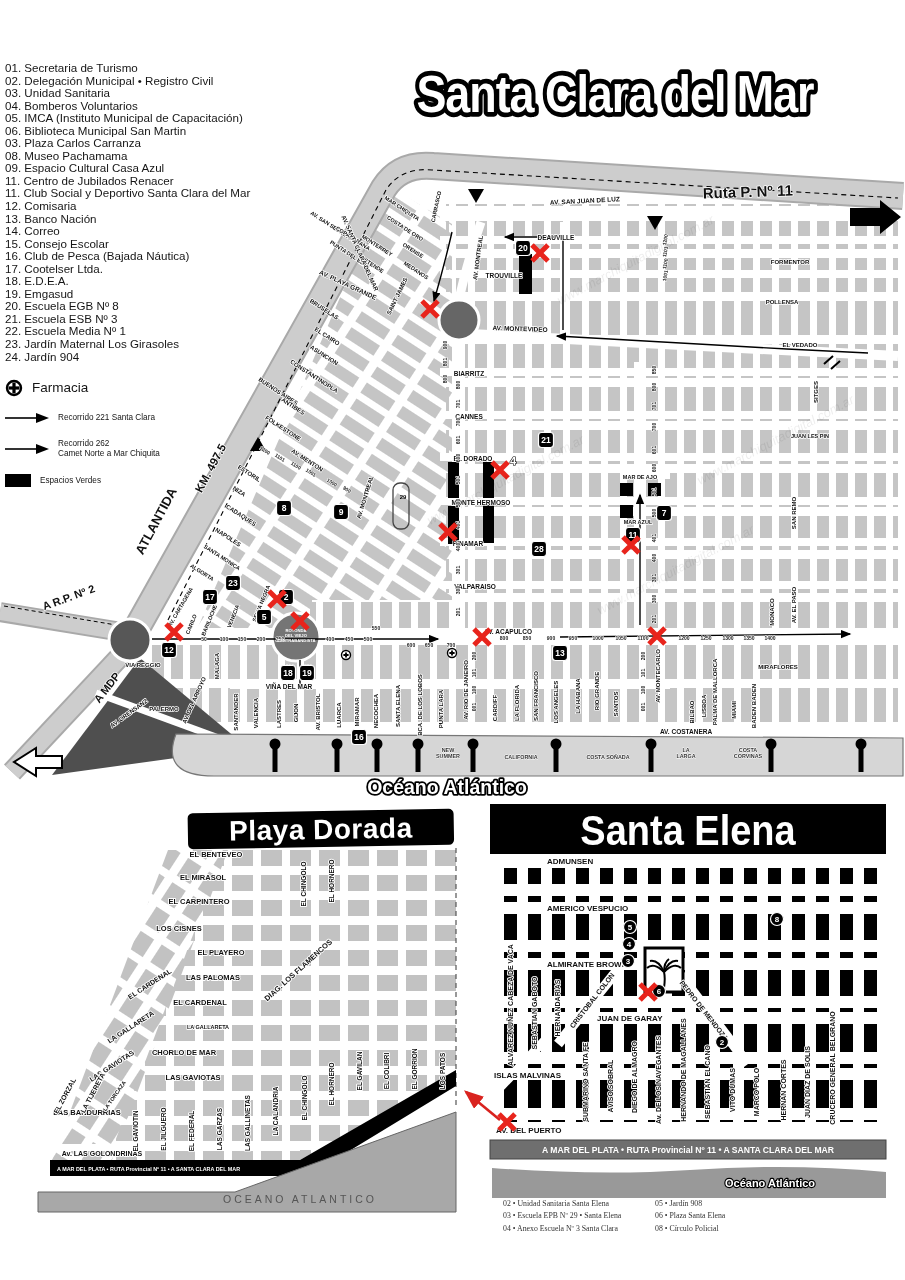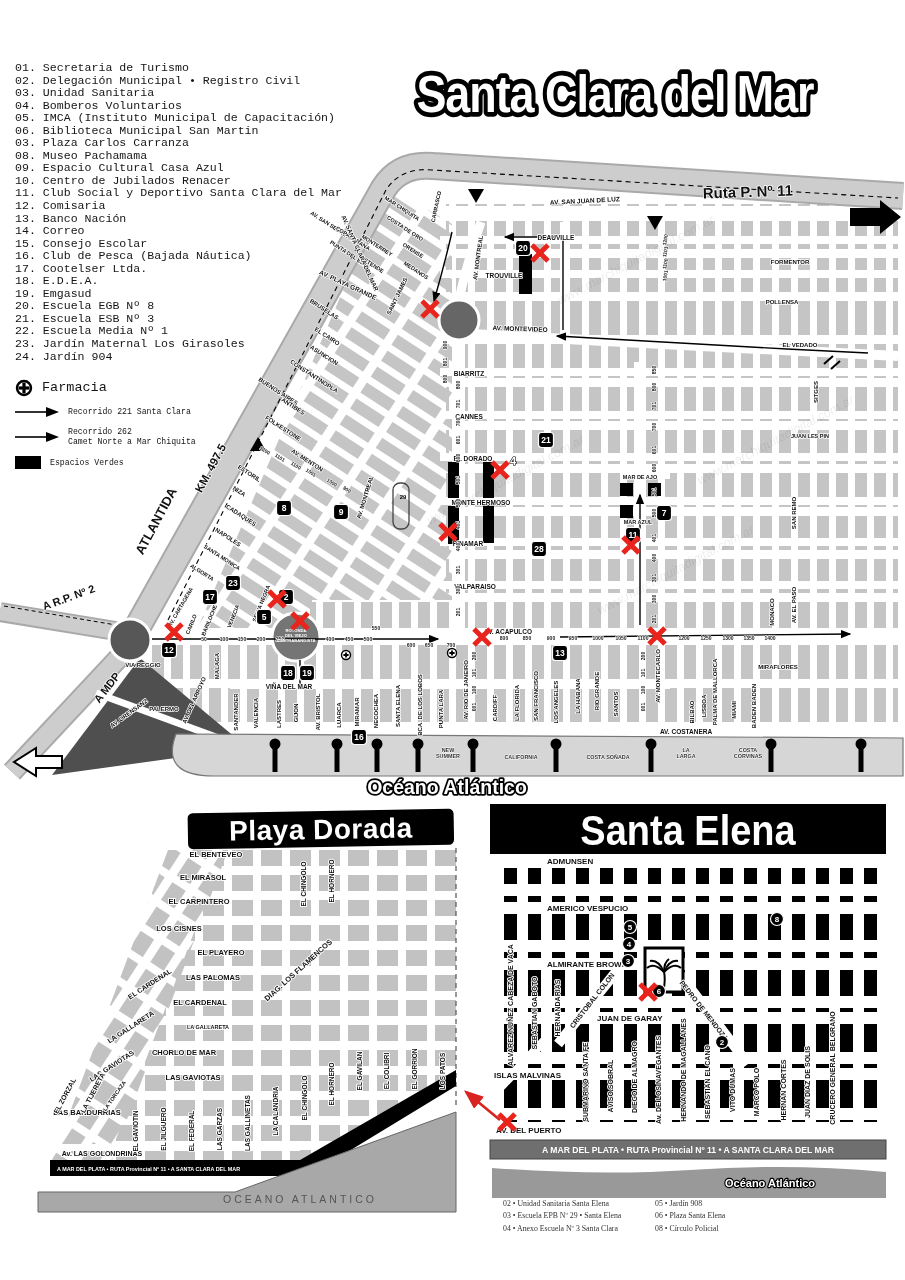--- a/index.html
+++ b/index.html
@@ -1,24 +1,24 @@
 <!DOCTYPE html>
 <html><head>
 <meta charset="utf-8">
 <style>
   html,body{margin:0;padding:0;background:#fff}
   .page{position:relative;width:905px;height:1280px;background:#fff;overflow:hidden;
         font-family:"Liberation Sans",sans-serif}
   svg{position:absolute;left:0;top:0}
   svg text{font-family:"Liberation Sans",sans-serif}
-  #legend{position:absolute;left:15px;top:62px;font-family:Liberation Mono, monospace;
+  #legend{position:absolute;left:5px;top:62px;font-family:Liberation Sans, sans-serif;
           font-size:11.6px;line-height:12.55px;color:#151515;white-space:nowrap;z-index:5}
   .leg-item{height:12.55px}
   #legend-list2{margin-top:84px}
-  .symrow{display:flex;align-items:center;gap:9px;margin-top:10px}
+  .symrow{display:flex;align-items:center;gap:9px;margin-top:16px}
   .symlab-lg{font-size:13.5px}
   .symlab{font-size:8.2px;line-height:9.5px}
   .greenbox{display:inline-block;width:26px;height:13px;background:#000}
   #seLegend{position:absolute;left:487px;top:1198px;font-family:"Liberation Serif",serif;
             font-size:7.8px;line-height:12.3px;color:#333;z-index:5}
   #seLegend .col{position:absolute;top:0;white-space:nowrap}
   #seLegend .c1{left:16px}
   #seLegend .c2{left:168px}
 </style>
 </head>
@@ -574,21 +574,21 @@
   <div id="legend-list">
         <div class="leg-item">01. Secretaria de Turismo</div>
         <div class="leg-item">02. Delegación Municipal • Registro Civil</div>
         <div class="leg-item">03. Unidad Sanitaria</div>
         <div class="leg-item">04. Bomberos Voluntarios</div>
         <div class="leg-item">05. IMCA (Instituto Municipal de Capacitación)</div>
         <div class="leg-item">06. Biblioteca Municipal San Martin</div>
         <div class="leg-item">03. Plaza Carlos Carranza</div>
         <div class="leg-item">08. Museo Pachamama</div>
         <div class="leg-item">09. Espacio Cultural Casa Azul</div>
-        <div class="leg-item">10. Centro de Jubilados Renacer</div>
+        <div class="leg-item">11. Centro de Jubilados Renacer</div>
         <div class="leg-item">11. Club Social y Deportivo Santa Clara del Mar</div>
         <div class="leg-item">12. Comisaria</div>
         <div class="leg-item">13. Banco Nación</div>
         <div class="leg-item">14. Correo</div>
         <div class="leg-item">15. Consejo Escolar</div>
         <div class="leg-item">16. Club de Pesca (Bajada Náutica)</div>
         <div class="leg-item">17. Cootelser Ltda.</div>
         <div class="leg-item">18. E.D.E.A.</div>
         <div class="leg-item">19. Emgasud</div>
         <div class="leg-item">20. Escuela EGB Nº 8</div>

